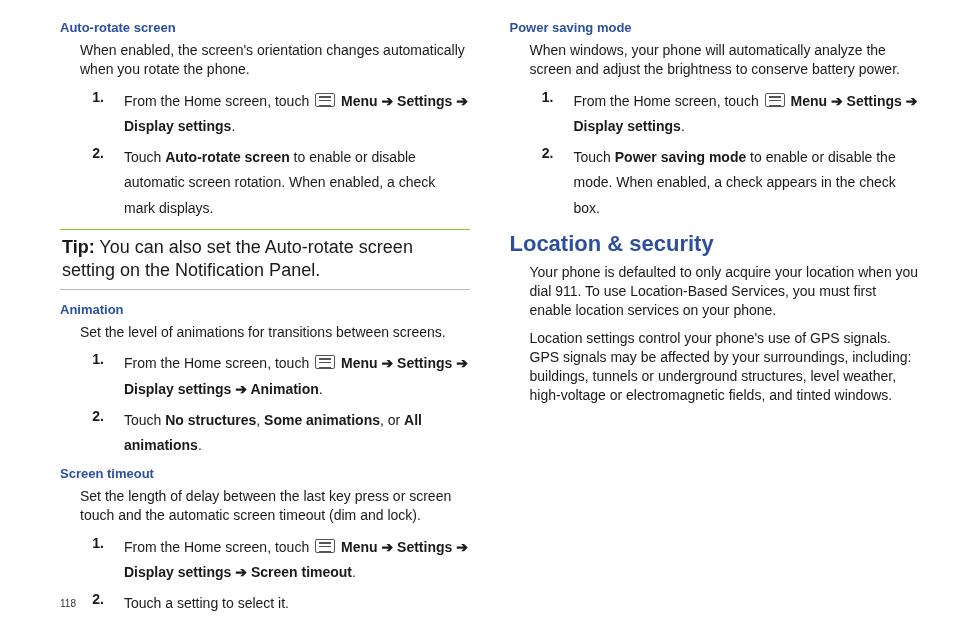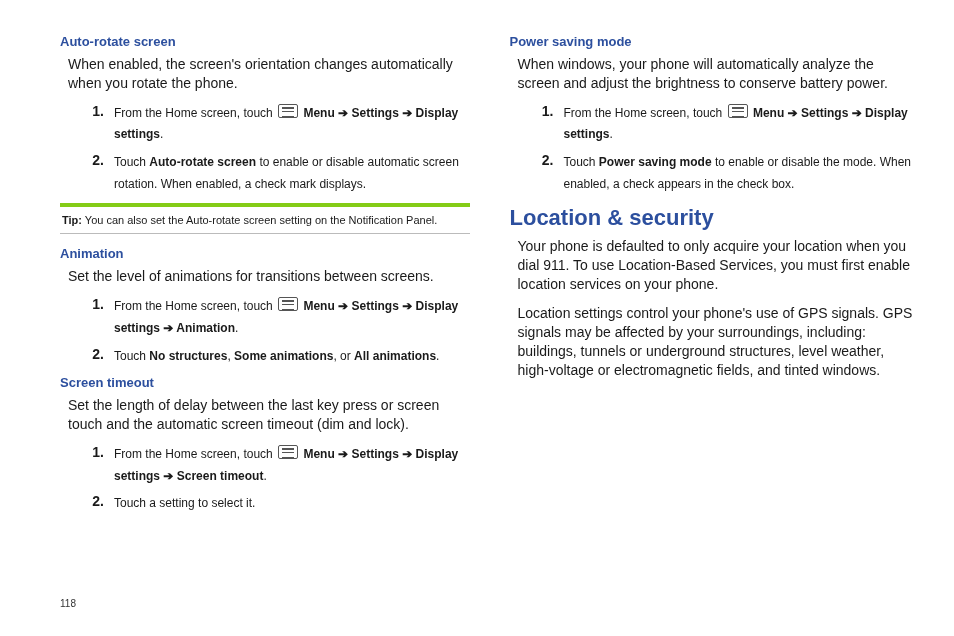--- a/index.html
+++ b/index.html
@@ -6,21 +6,21 @@
     margin: 0;
     padding: 0;
     width: 954px;
     height: 636px;
     background: #fff;
     font-family: Arial, Helvetica, sans-serif;
     color: #1a1a1a;
   }
   .page {
     display: flex;
-    padding: 30px 35px 10px 60px;
+    padding: 16px 35px 10px 60px;
     gap: 40px;
   }
   .col {
     flex: 1;
     min-width: 0;
   }
   .subhead {
     color: #2c4f9e;
     font-weight: bold;
     font-size: 13px;
@@ -32,21 +32,21 @@
     font-size: 22px;
     margin: 10px 0 6px 0;
   }
   p {
     margin: 4px 0 10px 0;
     font-size: 14px;
     line-height: 1.35;
     font-stretch: condensed;
   }
   .body-indent {
-    margin-left: 8px;
+    margin-left: 20px;
   }
   ol.steps {
     list-style: none;
     padding: 0;
     margin: 0 0 8px 0;
   }
   ol.steps > li {
     display: flex;
     margin: 2px 0 6px 0;
   }
@@ -54,22 +54,23 @@
     width: 34px;
     flex: none;
     text-align: right;
     font-weight: bold;
     font-size: 14px;
     padding-right: 10px;
     padding-left: 10px;
   }
   .step-body {
     flex: 1;
-    font-size: 12px;
+    font-size: 14px;
     line-height: 1.8;
+    margin-left: 10px;
   }
   .b { font-weight: bold; }
   .arrow { font-weight: bold; }
   .menu-icon {
     display: inline-block;
     width: 18px;
     height: 12px;
     border: 1px solid #555;
     border-radius: 2px;
     vertical-align: -1px;
@@ -85,25 +86,25 @@
   }
   .menu-icon::after {
     content: "";
     position: absolute;
     left: 3px; right: 3px; top: 6px;
     height: 4px;
     border-top: 1px solid #555;
     border-bottom: 1px solid #555;
   }
   .tip-box {
-    border-top: 4px solid #84cc16;
+    border-top: 1px solid #84cc16;
     border-bottom: 1px solid #bbb;
     padding: 6px 2px;
     margin: 6px 0 12px 0;
-    font-size: 11px;
+    font-size: 18px;
     line-height: 1.3;
   }
   .tip-label { font-weight: bold; }
   .page-num {
     position: absolute;
     left: 60px;
     top: 598px;
     font-size: 10px;
     color: #333;
   }

